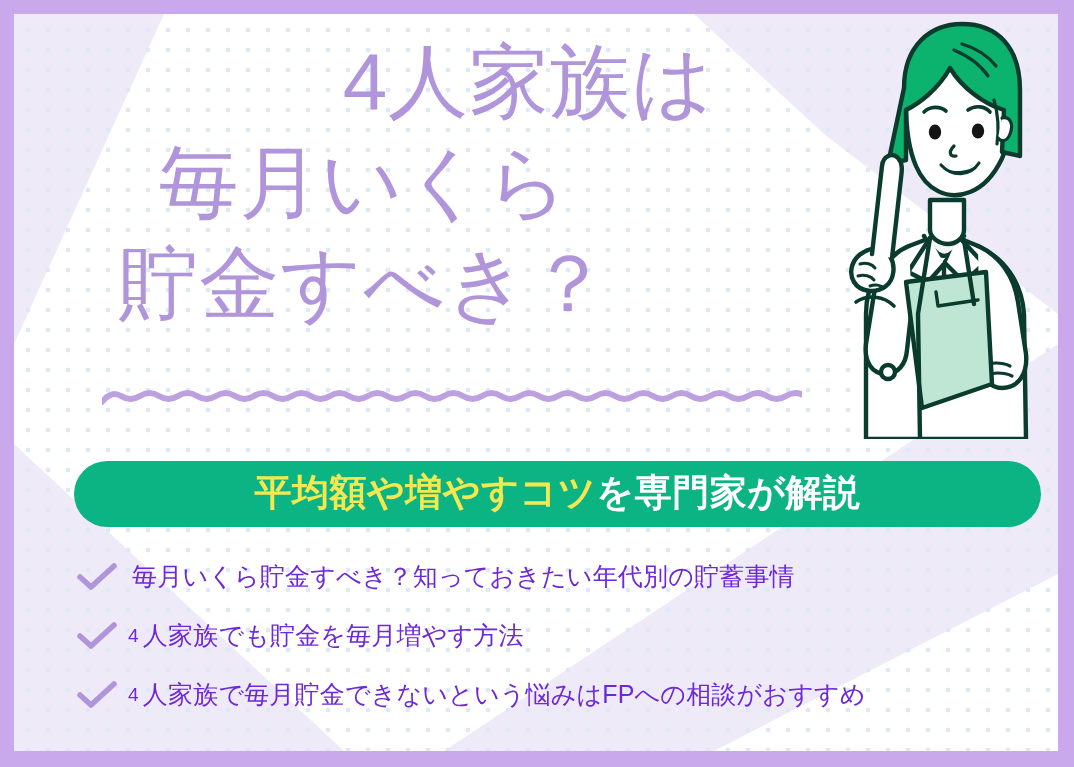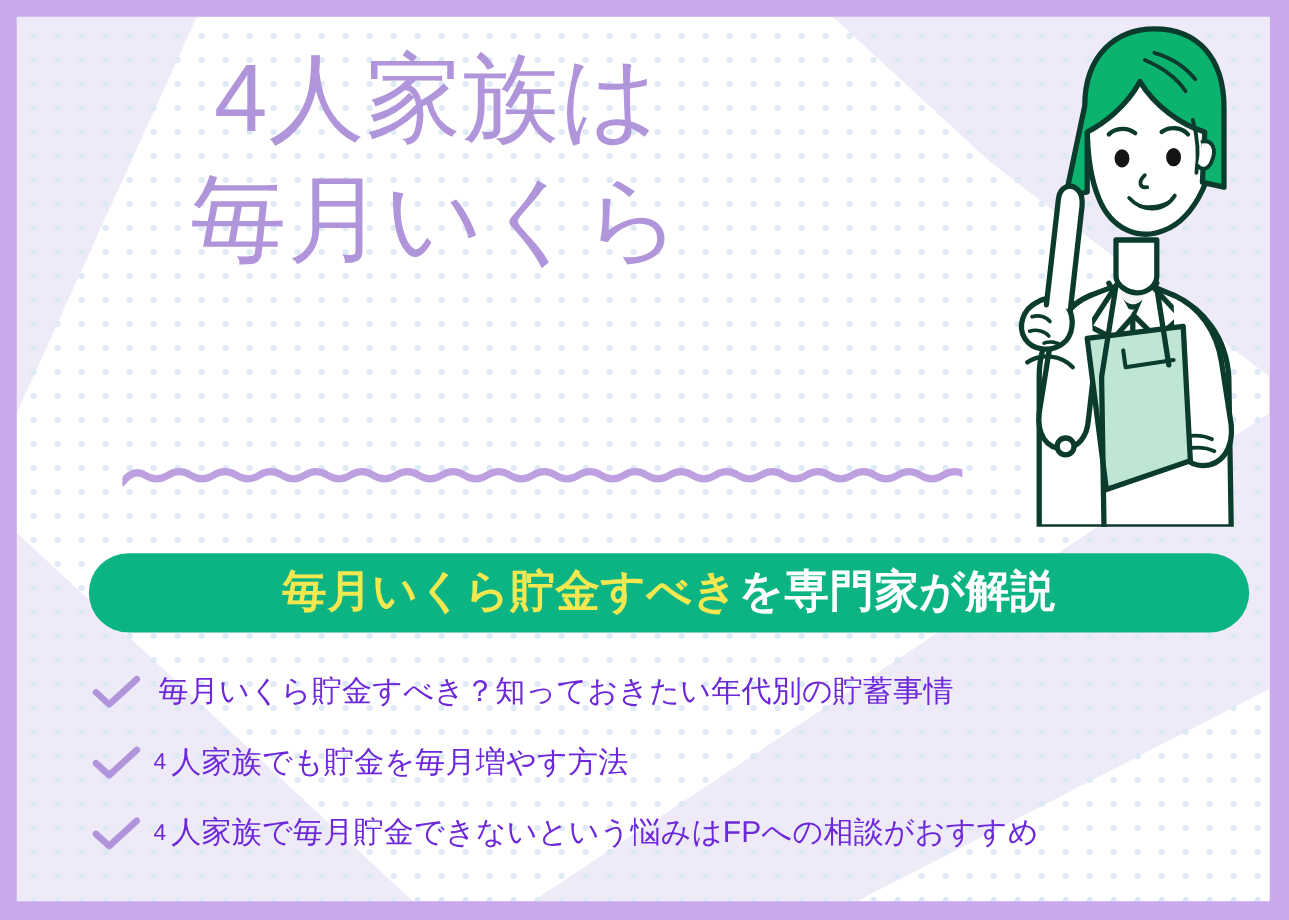--- a/index.html
+++ b/index.html
@@ -59,21 +59,21 @@
     top: 18px;
     width: 700px;
     text-align: center;
     color: #b095db;
     font-size: 80px;
     line-height: 1.26;
     letter-spacing: 1px;
     font-weight: 400;
     white-space: nowrap;
   }
-  .headline .l1 { display:block; }
+  .headline .l1 { display:block;text-align:right; }
   .headline .l2 { display:block; }
   .headline .l3 { display:block; }
 
   
   .wavy {
     position: absolute;
     left: 88px;
     top: 372px;
     width: 700px;
     height: 24px;
@@ -239,35 +239,36 @@
 
             <circle cx="110" cy="358" r="7" fill="#ffffff"></circle>
 
           </g>
         </svg>
       </div>
 
       <div class="headline">
         <span class="l1">4人家族は</span>
         <span class="l2">毎月いくら</span>
+        <span class="l3">貯金すべき？</span>
       </div>
 
       <div class="wavy">
         <svg viewBox="0 0 700 24" preserveAspectRatio="none" xmlns="http://www.w3.org/2000/svg">
           <path d="M0,16 Q9.5,4 19,10 T38,10 T57,10 T76,10 T95,10 T114,10 T133,10
                    T152,10 T171,10 T190,10 T209,10 T228,10 T247,10 T266,10 T285,10
                    T304,10 T323,10 T342,10 T361,10 T380,10 T399,10 T418,10 T437,10
                    T456,10 T475,10 T494,10 T513,10 T532,10 T551,10 T570,10 T589,10
                    T608,10 T627,10 T646,10 T665,10 T684,10 T703,10" fill="none" stroke="#bda0e0" stroke-width="6" stroke-linecap="round"></path>
         </svg>
       </div>
 
       <div class="banner">
         <div class="banner-text">
-          <span class="hl">毎月いくら貯金すべき</span><span class="pl">を専門家が解説</span>
+          <span class="hl">平均額や増やすコツ</span><span class="pl">を専門家が解説</span>
         </div>
       </div>
 
       <div class="bullets">
 
         <div class="bullet">
           <span class="check-icon">
             <svg viewBox="0 0 42 30" xmlns="http://www.w3.org/2000/svg">
               <path d="M4 15 L15 25 L38 4" fill="none" stroke="#b095db" stroke-width="5.5" stroke-linecap="round" stroke-linejoin="round"></path>
             </svg>

